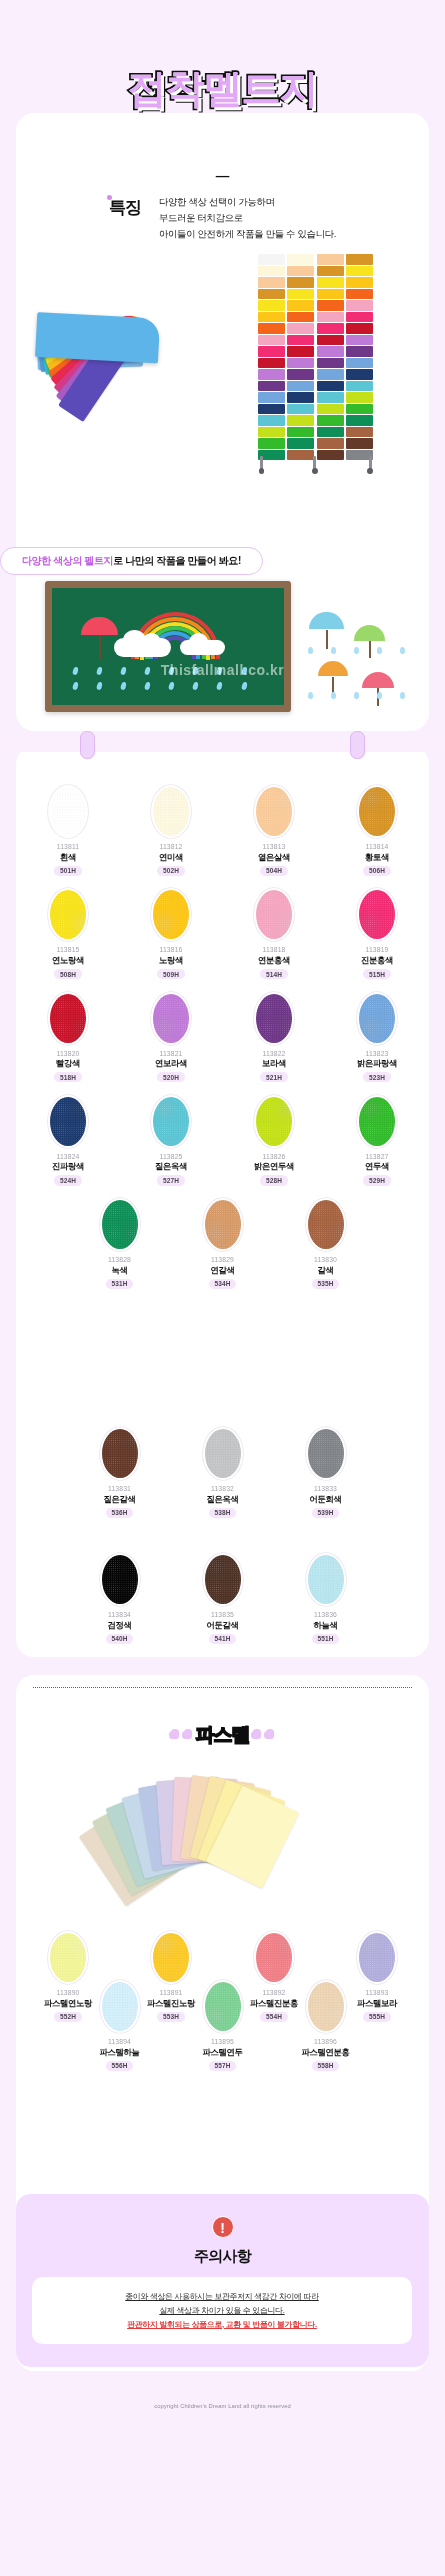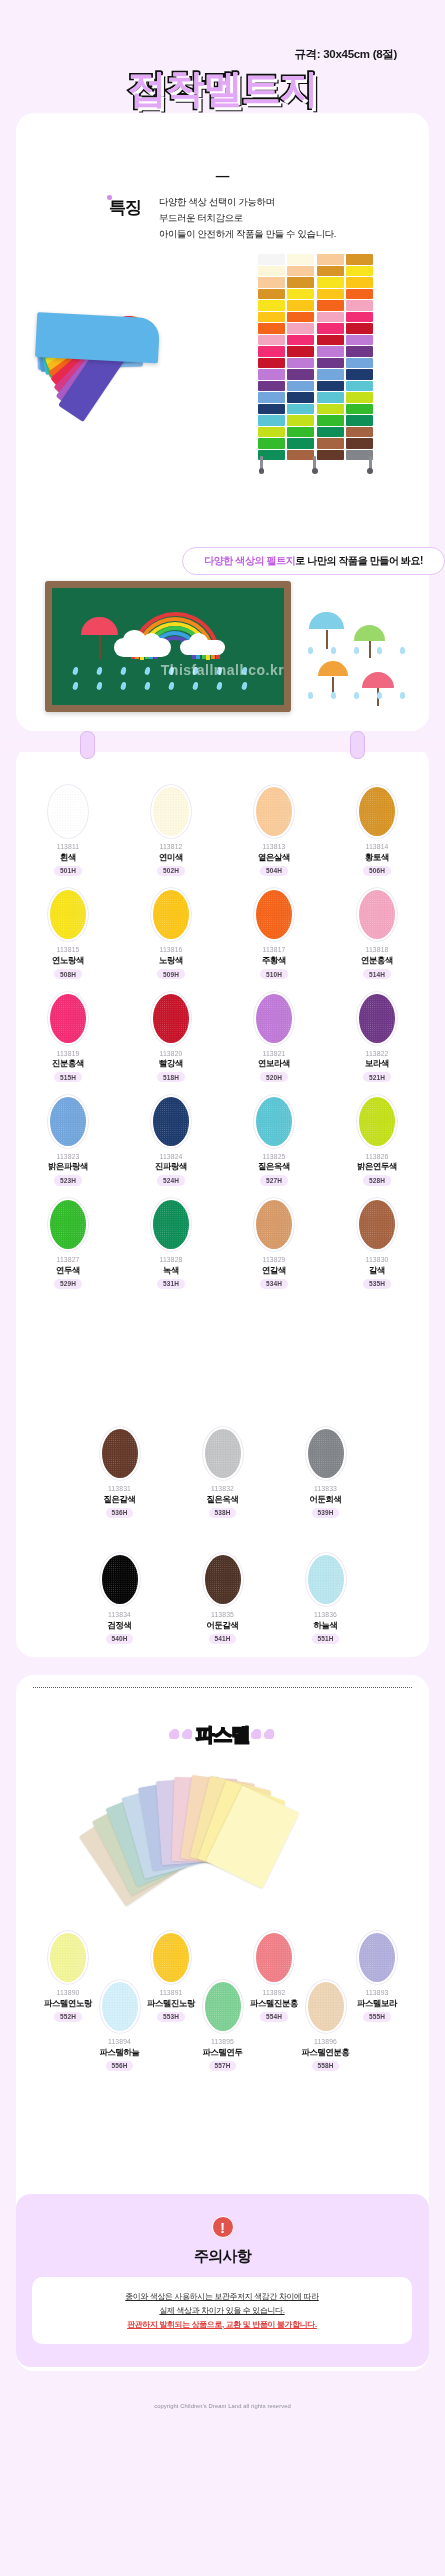--- a/index.html
+++ b/index.html
@@ -92,21 +92,21 @@
   .rack-col{position:absolute;width:27px;}
   .rack-cell{width:27px;height:10.5px;margin-bottom:1px;border-radius:1px;}
   .rack-legs{
     position:absolute;bottom:0;left:0;width:120px;height:18px;
   }
   .rack-leg{position:absolute;bottom:0;width:2.6px;height:15.7px;background:#8d8d95;border-radius:1px;}
   .rack-wheel{position:absolute;bottom:-3.1px;width:5.8px;height:5.8px;border-radius:50%;background:#5b5b63;}
 
   
   .pill{
-    position:absolute;top:547px;left:0;width:445px;text-align:right;
+    position:absolute;top:547px;left:0;width:445px;text-align:left;
   }
   .pill-inner{
     display:inline-block;border:1px solid #e8c3f7;border-radius:21px;
     padding:5.8px 21px;font-size:10px;font-weight:700;letter-spacing:-0.4px;
     color:#141414;background:#fff;
   }
   .pill-inner .hl{color:#c05fe4;}
 
   
   .art-frame{
@@ -202,21 +202,20 @@
   .copyright{
     position:absolute;left:0;width:445px;text-align:center;
     font-size:5.8px;color:#8e8e95;letter-spacing:0.1px;
   }
 </style>
 </head>
 <body>
 
 <div class="page">
 
-  <div class="spec-line">규격: 30x45cm (8절)</div>
 
   <div class="title-wrap">
     <span class="bubble-title">접착멜트지</span>
   </div>
 
   <div class="card card-1"></div>
 
   <div class="dash">—</div>
 
   <div class="feature-row">
@@ -447,28 +446,20 @@
       <div class="swatch">
         <div class="oval-wrap">
           <div class="oval" style="background-color:#fcc618"></div>
         </div>
         <div class="code">113816</div>
         <div class="name">노랑색</div>
         <div><span class="price">509H</span></div>
       </div>
       <div class="swatch">
         <div class="oval-wrap">
-          <div class="oval" style="background-color:#f4641a"></div>
-        </div>
-        <div class="code">113817</div>
-        <div class="name">주황색</div>
-        <div><span class="price">510H</span></div>
-      </div>
-      <div class="swatch">
-        <div class="oval-wrap">
           <div class="oval" style="background-color:#f4a6c0"></div>
         </div>
         <div class="code">113818</div>
         <div class="name">연분홍색</div>
         <div><span class="price">514H</span></div>
       </div>
       <div class="swatch">
         <div class="oval-wrap">
           <div class="oval" style="background-color:#f32d74"></div>
         </div>

